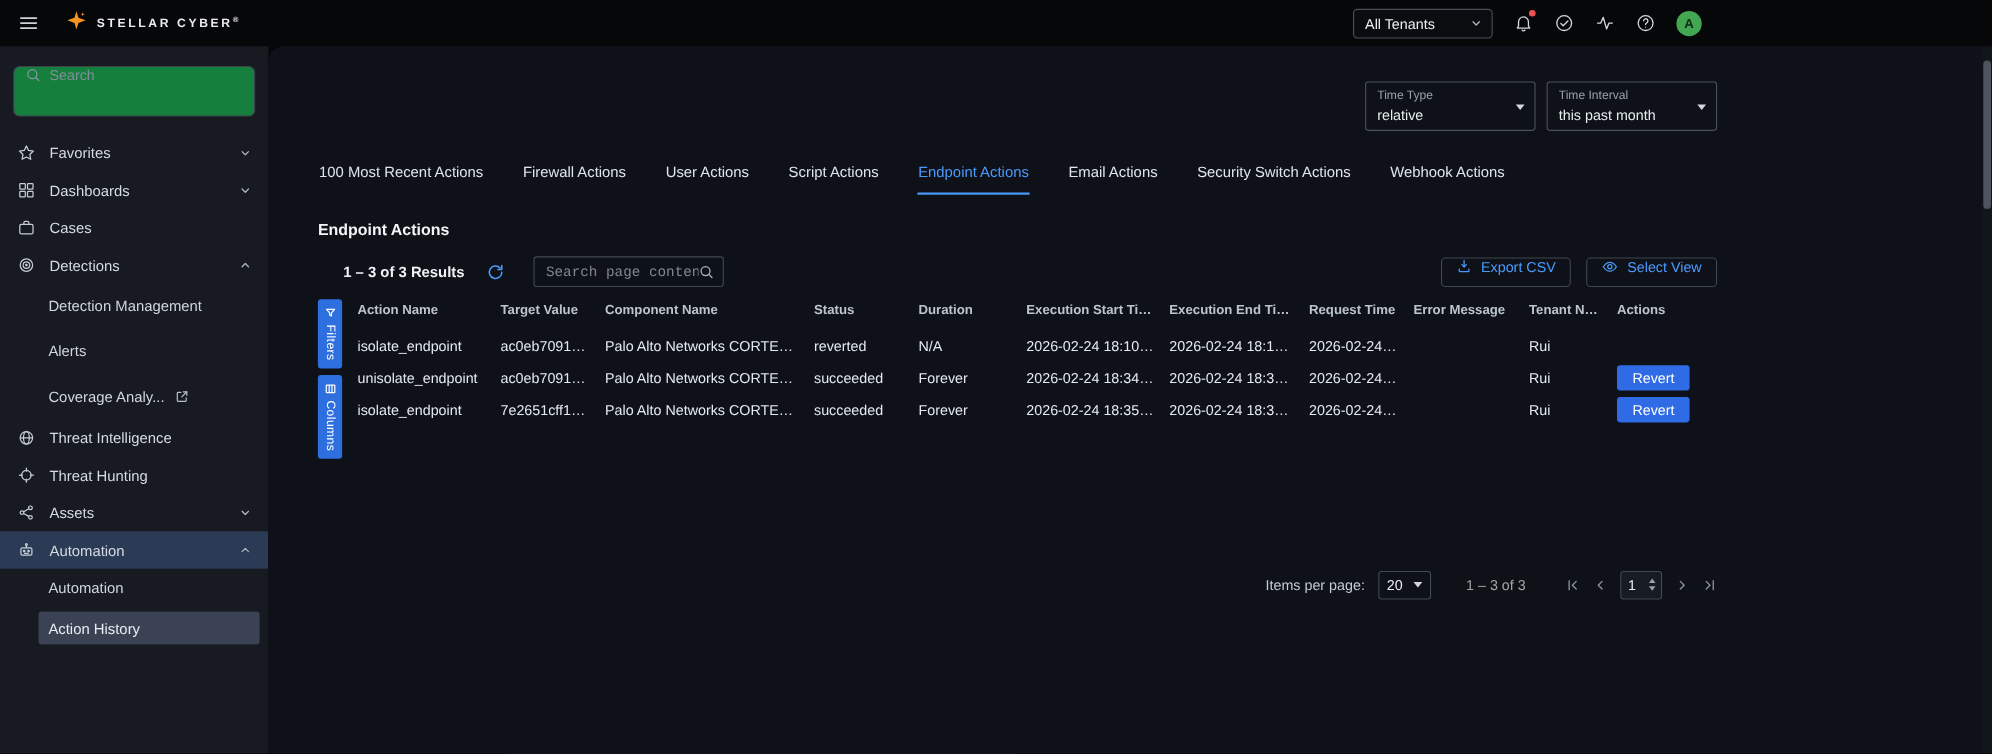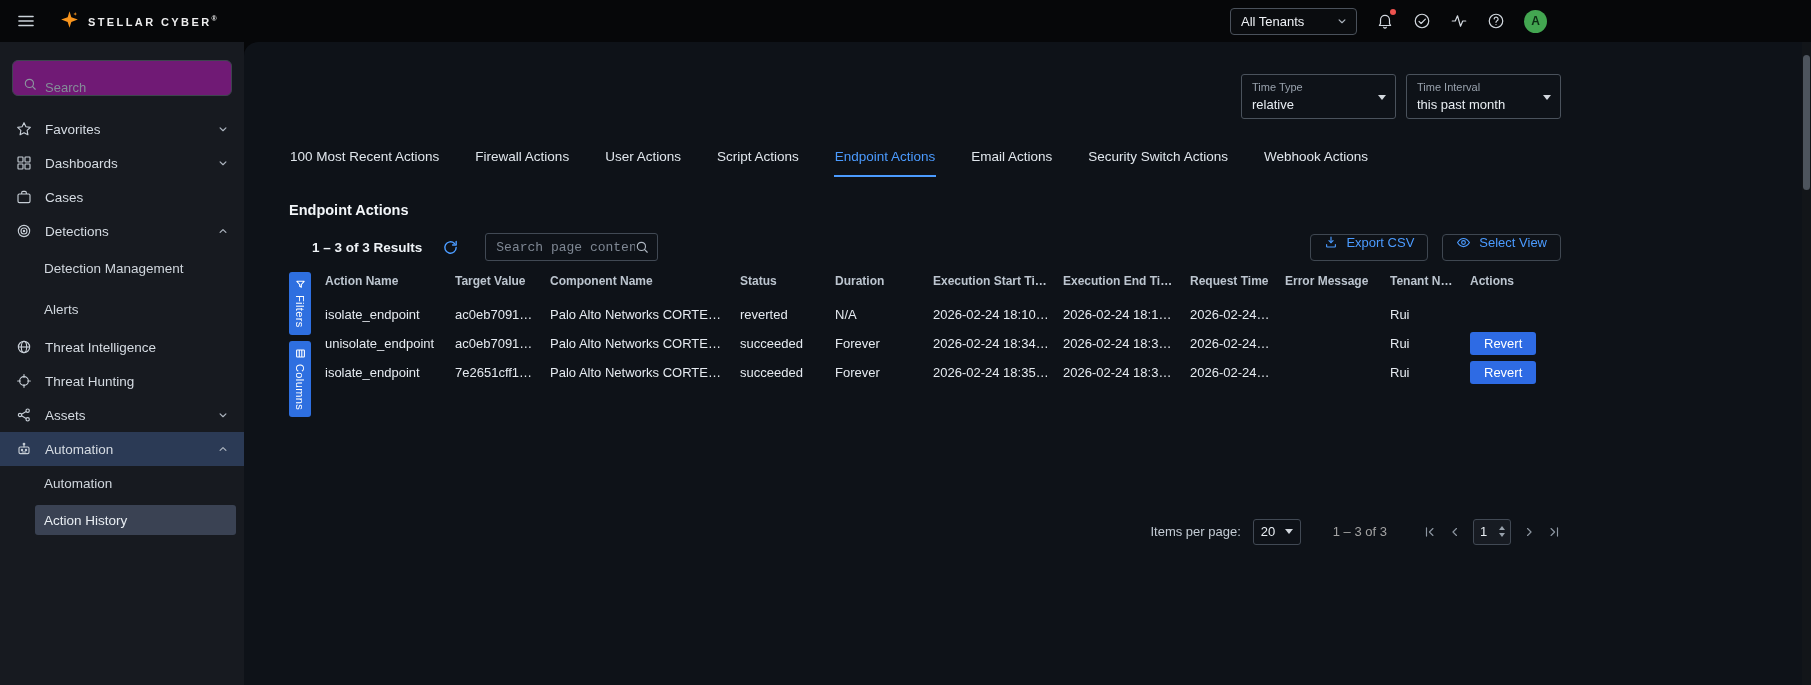--- a/index.html
+++ b/index.html
@@ -15,21 +15,21 @@
   .brand-text sup{font-size:7px;letter-spacing:0}
   .topbar-right{margin-left:auto;display:flex;align-items:center;gap:19px;margin-right:248px}
   .tenant-select{display:flex;align-items:center;justify-content:space-between;width:127px;height:27px;border:1px solid #4a515b;border-radius:4px;padding:0 7px 0 10px;font-size:13px;color:#eef1f5;background:#0a0c0f;cursor:pointer}
   .icon-btn{position:relative;display:flex;color:#d3d9e0;cursor:pointer}
   .badge-dot{position:absolute;top:-3px;right:-2px;width:6px;height:6px;border-radius:50%;background:#ee534f}
   .avatar{width:23px;height:23px;border-radius:50%;background:#43a651;color:#0c2e14;font-size:12px;font-weight:bold;display:flex;align-items:center;justify-content:center;cursor:pointer}
 
   
   .bodyrow{flex:1;display:flex;min-height:0;background:#060709}
   .sidebar{flex:0 0 217px;background:#171a20;display:flex;flex-direction:column;padding-top:18px}
-  .side-search{margin:0 12px 16px;height:36px;border:1px solid #3d444e;border-radius:6px;background:#701a75;display:flex;align-items:flex-end;gap:8px;padding:0 10px;color:#8b949e}
+  .side-search{margin:0 12px 16px;height:46px;border:1px solid #3d444e;border-radius:6px;background:#15803d;display:flex;align-items:flex-start;gap:8px;padding:0 10px;color:#8b949e}
   .side-search input{flex:1;min-width:0;background:transparent;border:none;outline:none;color:#dfe4ea;font-size:13px;font-family:inherit}
   .side-search input::placeholder{color:#848d98}
   .nav{flex:1;overflow:hidden}
   .nav-item{height:34px;display:flex;align-items:center;gap:13px;padding:0 14px 0 16px;font-size:13.5px;color:#d5dbe2;cursor:pointer}
   .nav-item .nicon{display:flex;color:#c7ced6}
   .nav-item .chev{margin-left:auto;display:flex;color:#aeb6c0}
   .nav-item.selected{background:#2b3a55}
   .nav-child{height:41px;display:flex;align-items:center;padding-left:44px;font-size:13.5px;color:#d0d6dd;cursor:pointer}
   .nav-child.short{height:35px}
   .nav-child.selected-child{height:30px;margin:4px 8px 4px 35px;padding-left:9px;background:#3a4253;border-radius:3px;color:#e8edf2}
@@ -211,20 +211,30 @@
                 <path d="M7 14.5l5-5 5 5"></path>
               </svg>
             </span>
         </div>
 
         <div class="nav-child">
           <span>Detection Management</span>
         </div>
         <div class="nav-child">
           <span>Alerts</span>
+        </div>
+        <div class="nav-child">
+          <span>Coverage Analy...</span>
+          <span class="ext-icon">
+              <svg width="13" height="13" viewBox="0 0 24 24" fill="none" stroke="currentColor" stroke-width="2" stroke-linecap="round" stroke-linejoin="round">
+                <path d="M10 5H5.5A1.5 1.5 0 0 0 4 6.5v12A1.5 1.5 0 0 0 5.5 20h12a1.5 1.5 0 0 0 1.5-1.5V14"></path>
+                <path d="M14 4h6v6"></path>
+                <path d="M20 4 11.5 12.5"></path>
+              </svg>
+            </span>
         </div>
 
         <div class="nav-item">
           <span class="nicon">
               <svg width="16" height="16" viewBox="0 0 24 24" fill="none" stroke="currentColor" stroke-width="1.7">
                 <circle cx="12" cy="12" r="8.5"></circle>
                 <ellipse cx="12" cy="12" rx="4" ry="8.5"></ellipse>
                 <path d="M3.5 12h17"></path>
               </svg>
             </span>

